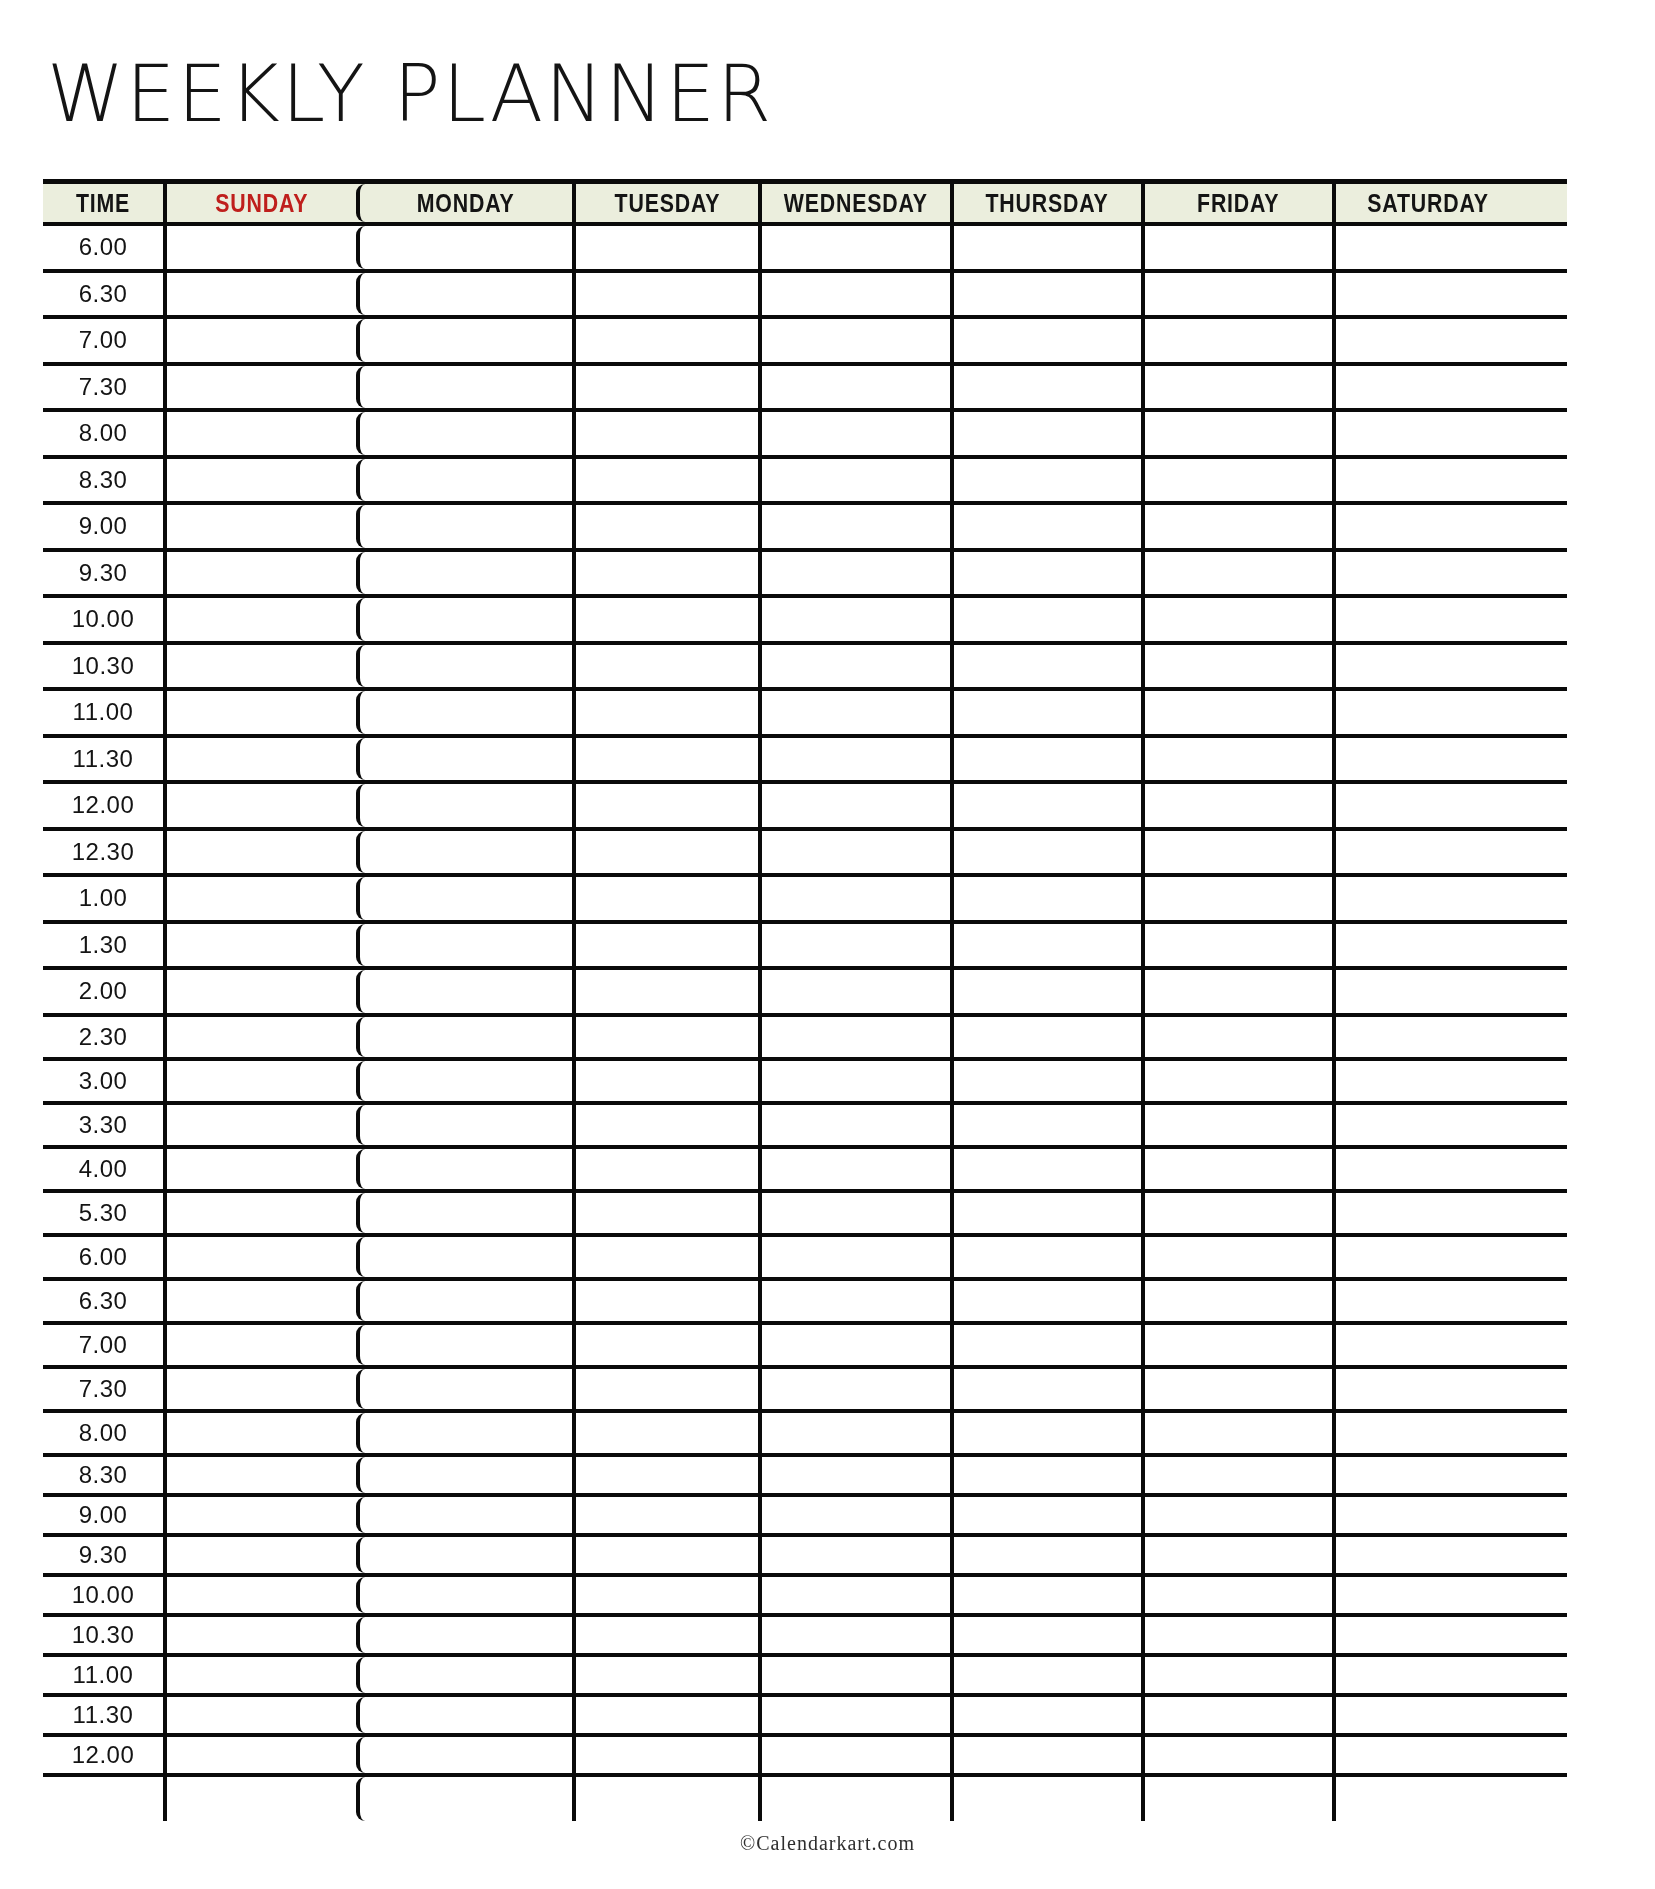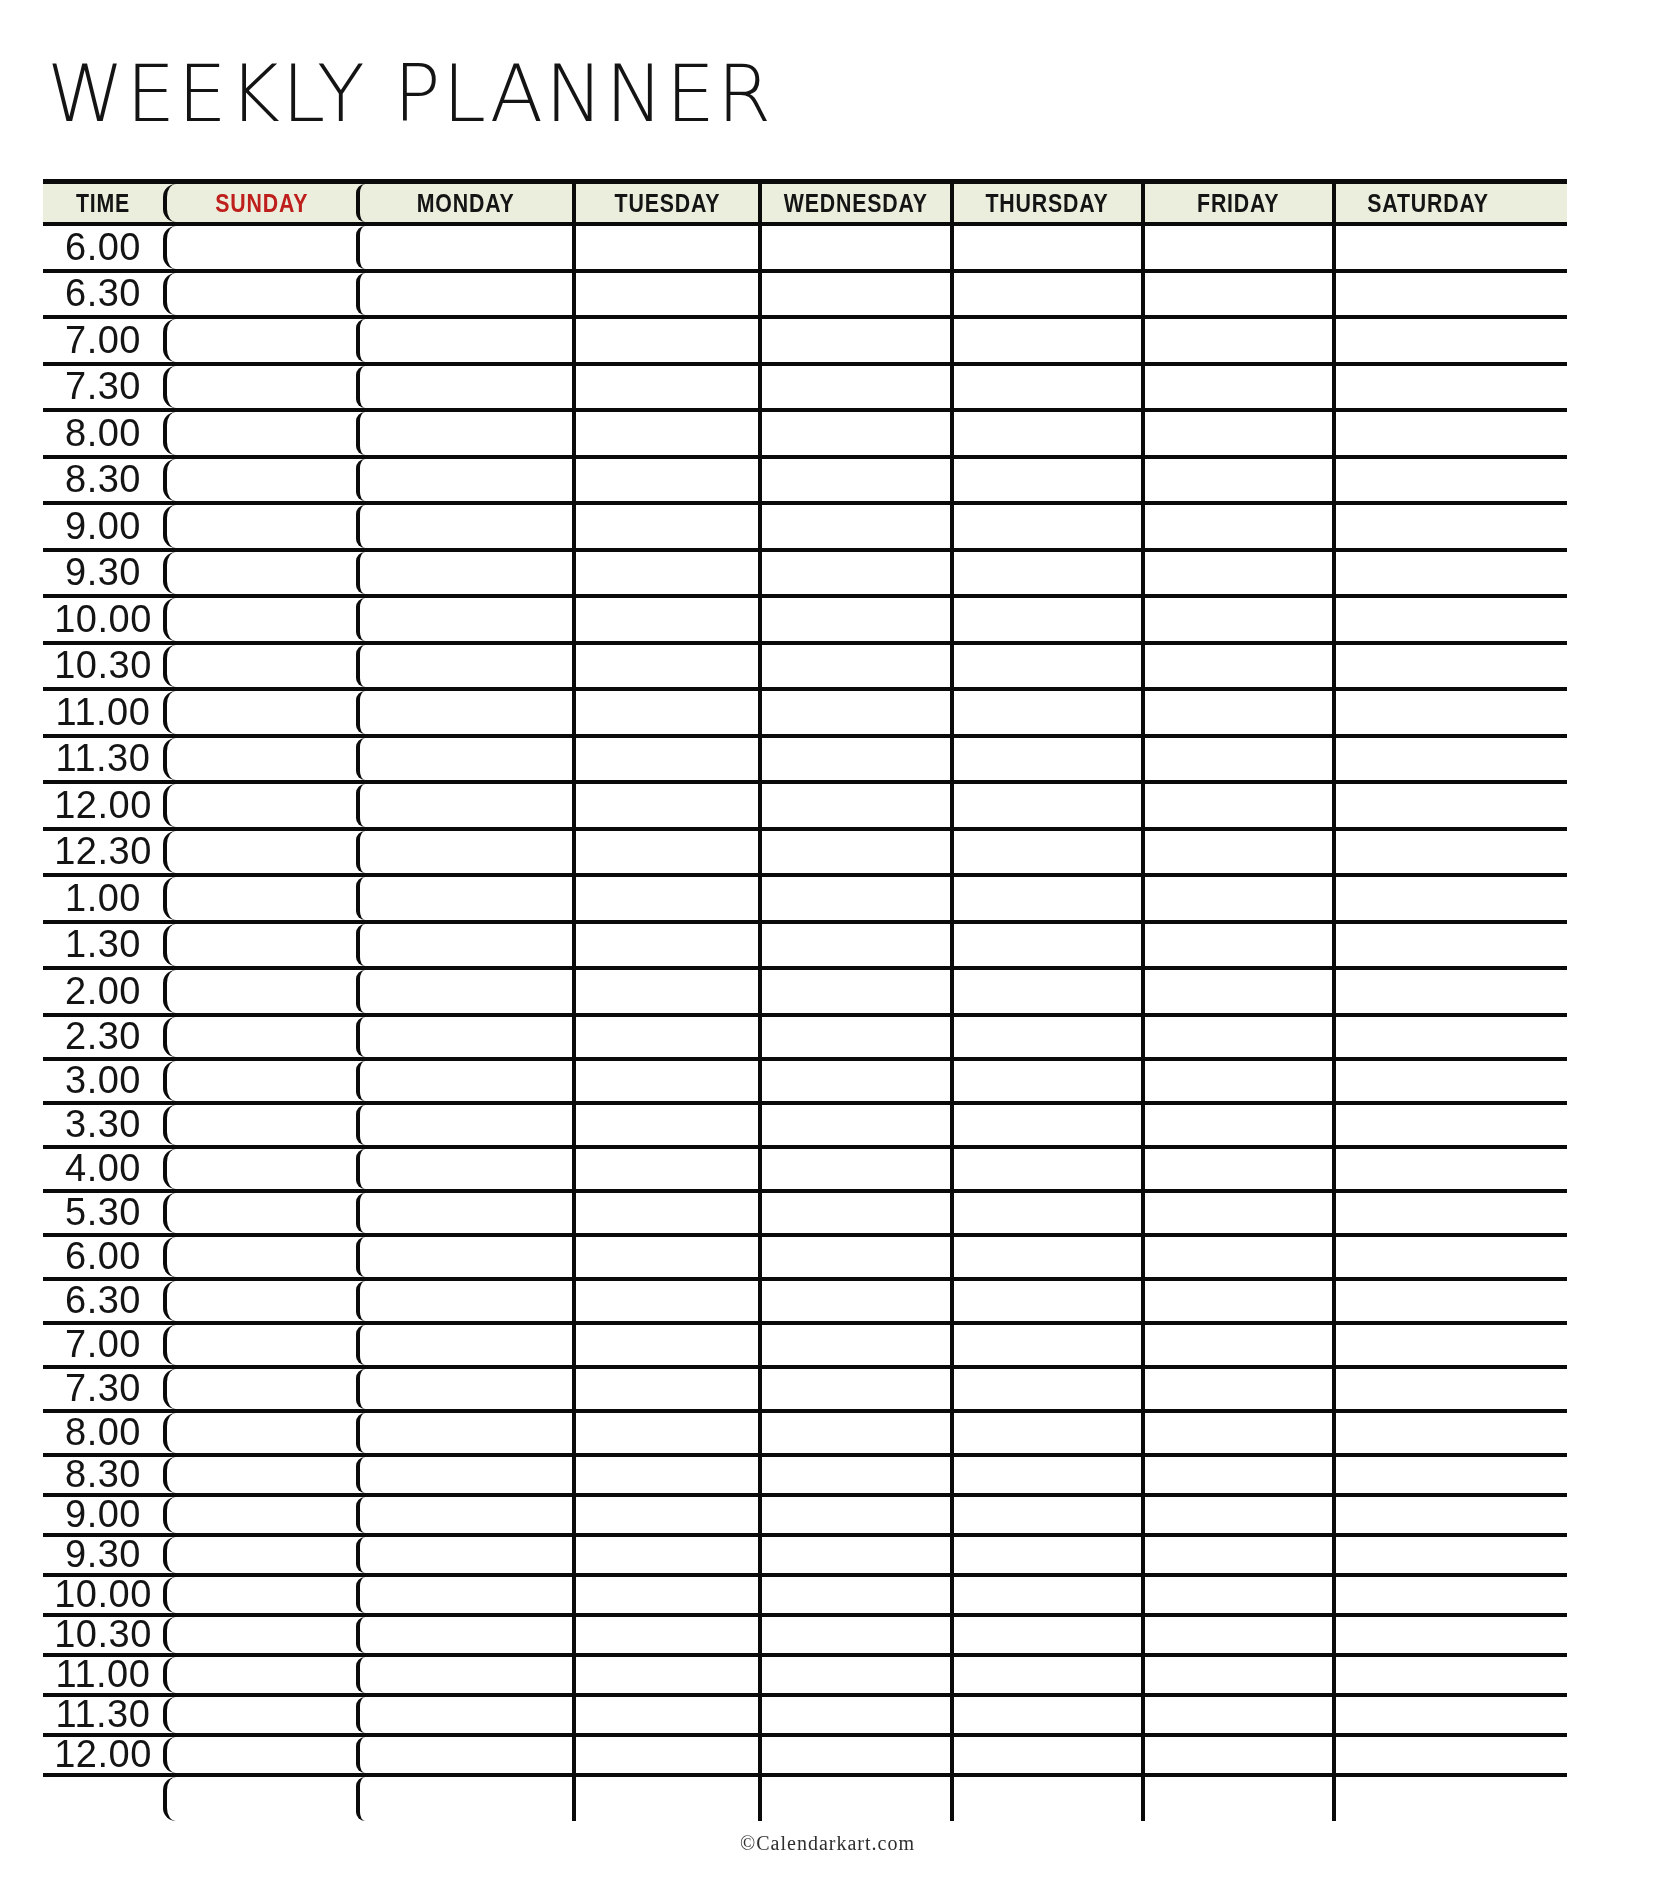--- a/index.html
+++ b/index.html
@@ -42,21 +42,21 @@
   }
   .cell{
     box-sizing:border-box;
     flex:0 0 auto;
   }
   .cell + .cell{
     border-left:4px solid var(--line,#0a0a0a);
   }
   
   .c0{width:120px;}
-  .c1{width:193px;border-radius:13px;}
+  .c1{width:193px;}
   .c2{width:216px;border-radius:9px;}
   .c3{width:186px;}
   .c4{width:192px;}
   .c5{width:191px;}
   .c6{width:191px;}
   .c7{width:189px;}
 
   .header-row{
     height:47px;
     background:var(--header-bg,#ebeedd);
@@ -86,21 +86,21 @@
     border-bottom:4px solid var(--line,#0a0a0a);
   }
   .h-a{height:46.5px;}
   .h-b{height:44px;}
   .h-c{height:40px;}
 
   .time-cell{
     display:flex;
     align-items:center;
     justify-content:center;
-    font-size:38px;
+    font-size:24px;
     letter-spacing:0.5px;
     color:var(--ink,#141414);
   }
   .slot{
     background:#ffffff;
   }
   
   .stub-row{
     height:44px;
   }

